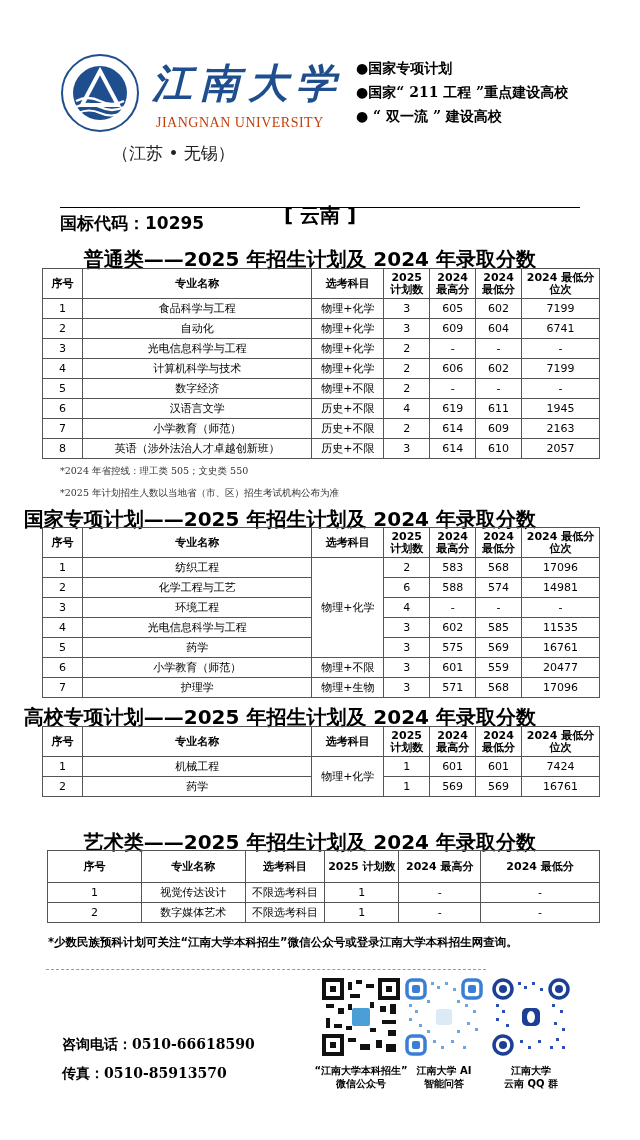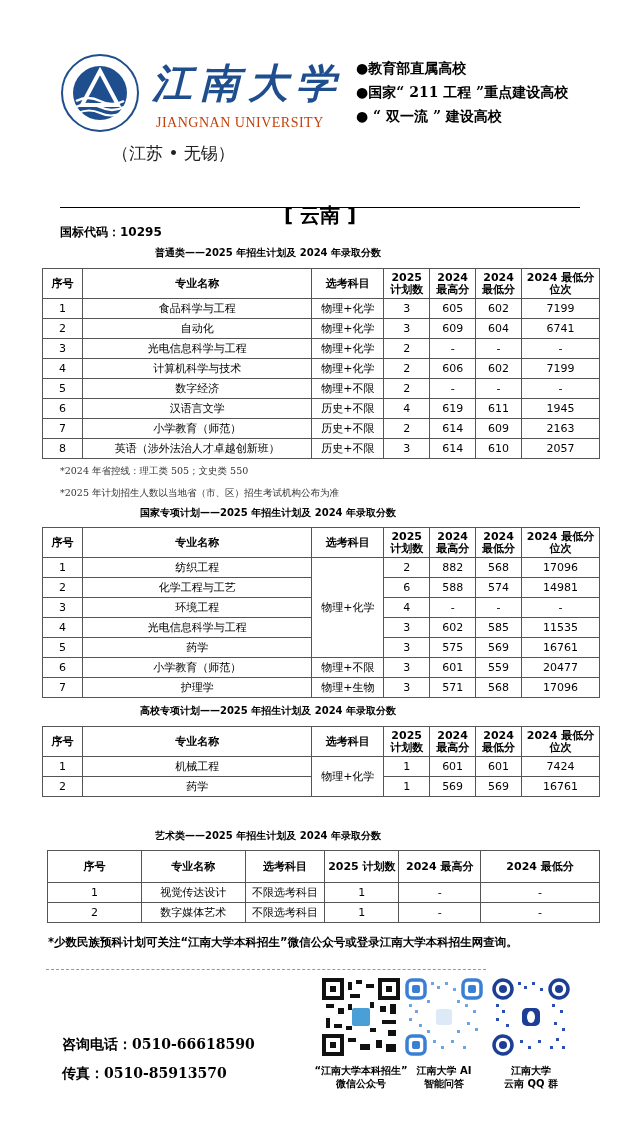--- a/index.html
+++ b/index.html
@@ -9,23 +9,23 @@
   .header { position: absolute; left: 0; top: 0; width: 640px; height: 175px; }
   .logo-emblem { position: absolute; left: 60px; top: 53px; width: 80px; height: 80px; }
   .logo-title { position: absolute; left: 152px; top: 56px; font-family: "DejaVu Serif", serif; font-size: 40px; color: #1f4e8f; font-style: italic; letter-spacing: 8px; font-weight: bold; }
   .logo-en { position: absolute; left: 156px; top: 115px; font-family: "Liberation Serif", serif; font-size: 14px; color: #c2410c; letter-spacing: 0.5px; }
   .logo-city { position: absolute; left: 112px; top: 142px; font-family: "DejaVu Serif", serif; font-size: 17px; color: #222; }
   .badges { position: absolute; left: 356px; top: 56px; font-family: "DejaVu Serif", serif; font-size: 14px; line-height: 24px; font-weight: bold; }
   .badges div { white-space: nowrap; }
 
   .province { position: absolute; left: 0; width: 640px; top: 178px; text-align: center; font-size: 20px; font-weight: bold; margin-top: 24px; }
   .rule { position: absolute; left: 60px; width: 520px; top: 207px; height: 0; border-top: 1.5px solid #000; }
-  .code { position: absolute; left: 60px; top: 224px; font-size: 12px; font-weight: bold; }
-
-  .sec-title { position: absolute; left: 0; width: 536px; text-align: center; font-size: 10px; font-weight: bold; }
+  .code { position: absolute; left: 60px; top: 212px; font-size: 17px; font-weight: bold; }
+
+  .sec-title { position: absolute; left: 0; width: 536px; text-align: right; font-size: 20px; font-weight: bold; }
 
   table { position: absolute; border-collapse: collapse; font-size: 11px; }
   th, td { border: 1px solid #555; text-align: center; vertical-align: middle; padding: 0; }
   th { font-weight: bold; font-size: 11px; line-height: 12px; }
   td { height: 20px; }
   .main-table { left: 42px; width: 558px; }
   .main-table th { height: 30px; }
   .main-table col.c1 { width: 40px; }
   .main-table col.c2 { width: 230px; }
   .main-table col.c3 { width: 72px; }
@@ -62,21 +62,21 @@
     <circle cx="40" cy="40" r="27" fill="#1f4e8f"></circle>
     <polygon points="40,18 58,52 22,52" fill="none" stroke="#fff" stroke-width="4"></polygon>
     <path d="M16 48 Q28 42 40 48 T64 48" stroke="#fff" stroke-width="2.5" fill="none"></path>
     <path d="M16 54 Q28 48 40 54 T64 54" stroke="#fff" stroke-width="2.5" fill="none"></path>
     <path d="M18 60 Q29 55 40 60 T62 60" stroke="#fff" stroke-width="2" fill="none"></path>
   </svg>
   <div class="logo-title">江南大学</div>
   <div class="logo-en">JIANGNAN UNIVERSITY</div>
   <div class="logo-city">（江苏 • 无锡）</div>
   <div class="badges">
-    <div>●教育部直属高校</div>
+    <div>●国家专项计划</div>
     <div>●国家“ 211 工程 ”重点建设高校</div>
     <div>● “ 双一流 ” 建设高校</div>
   </div>
 </div>
 
 <div class="province">[ 云南 ]</div>
 <div class="rule"></div>
 <div class="code">国标代码：10295</div>
 
 <div class="sec-title" style="top:246px;">普通类——2025 年招生计划及 2024 年录取分数</div>
@@ -200,21 +200,21 @@
       <th>2024 最低分</th>
       <th>2024 最低分位次</th>
     </tr>
   </thead>
   <tbody>
     <tr>
         <td>1</td>
         <td>纺织工程</td>
         <td rowspan="5">物理+化学</td>
         <td>2</td>
-        <td>882</td>
+        <td>583</td>
         <td>568</td>
         <td>17096</td>
       </tr>
     <tr>
         <td>2</td>
         <td>化学工程与工艺</td>
         <td>6</td>
         <td>588</td>
         <td>574</td>
         <td>14981</td>

